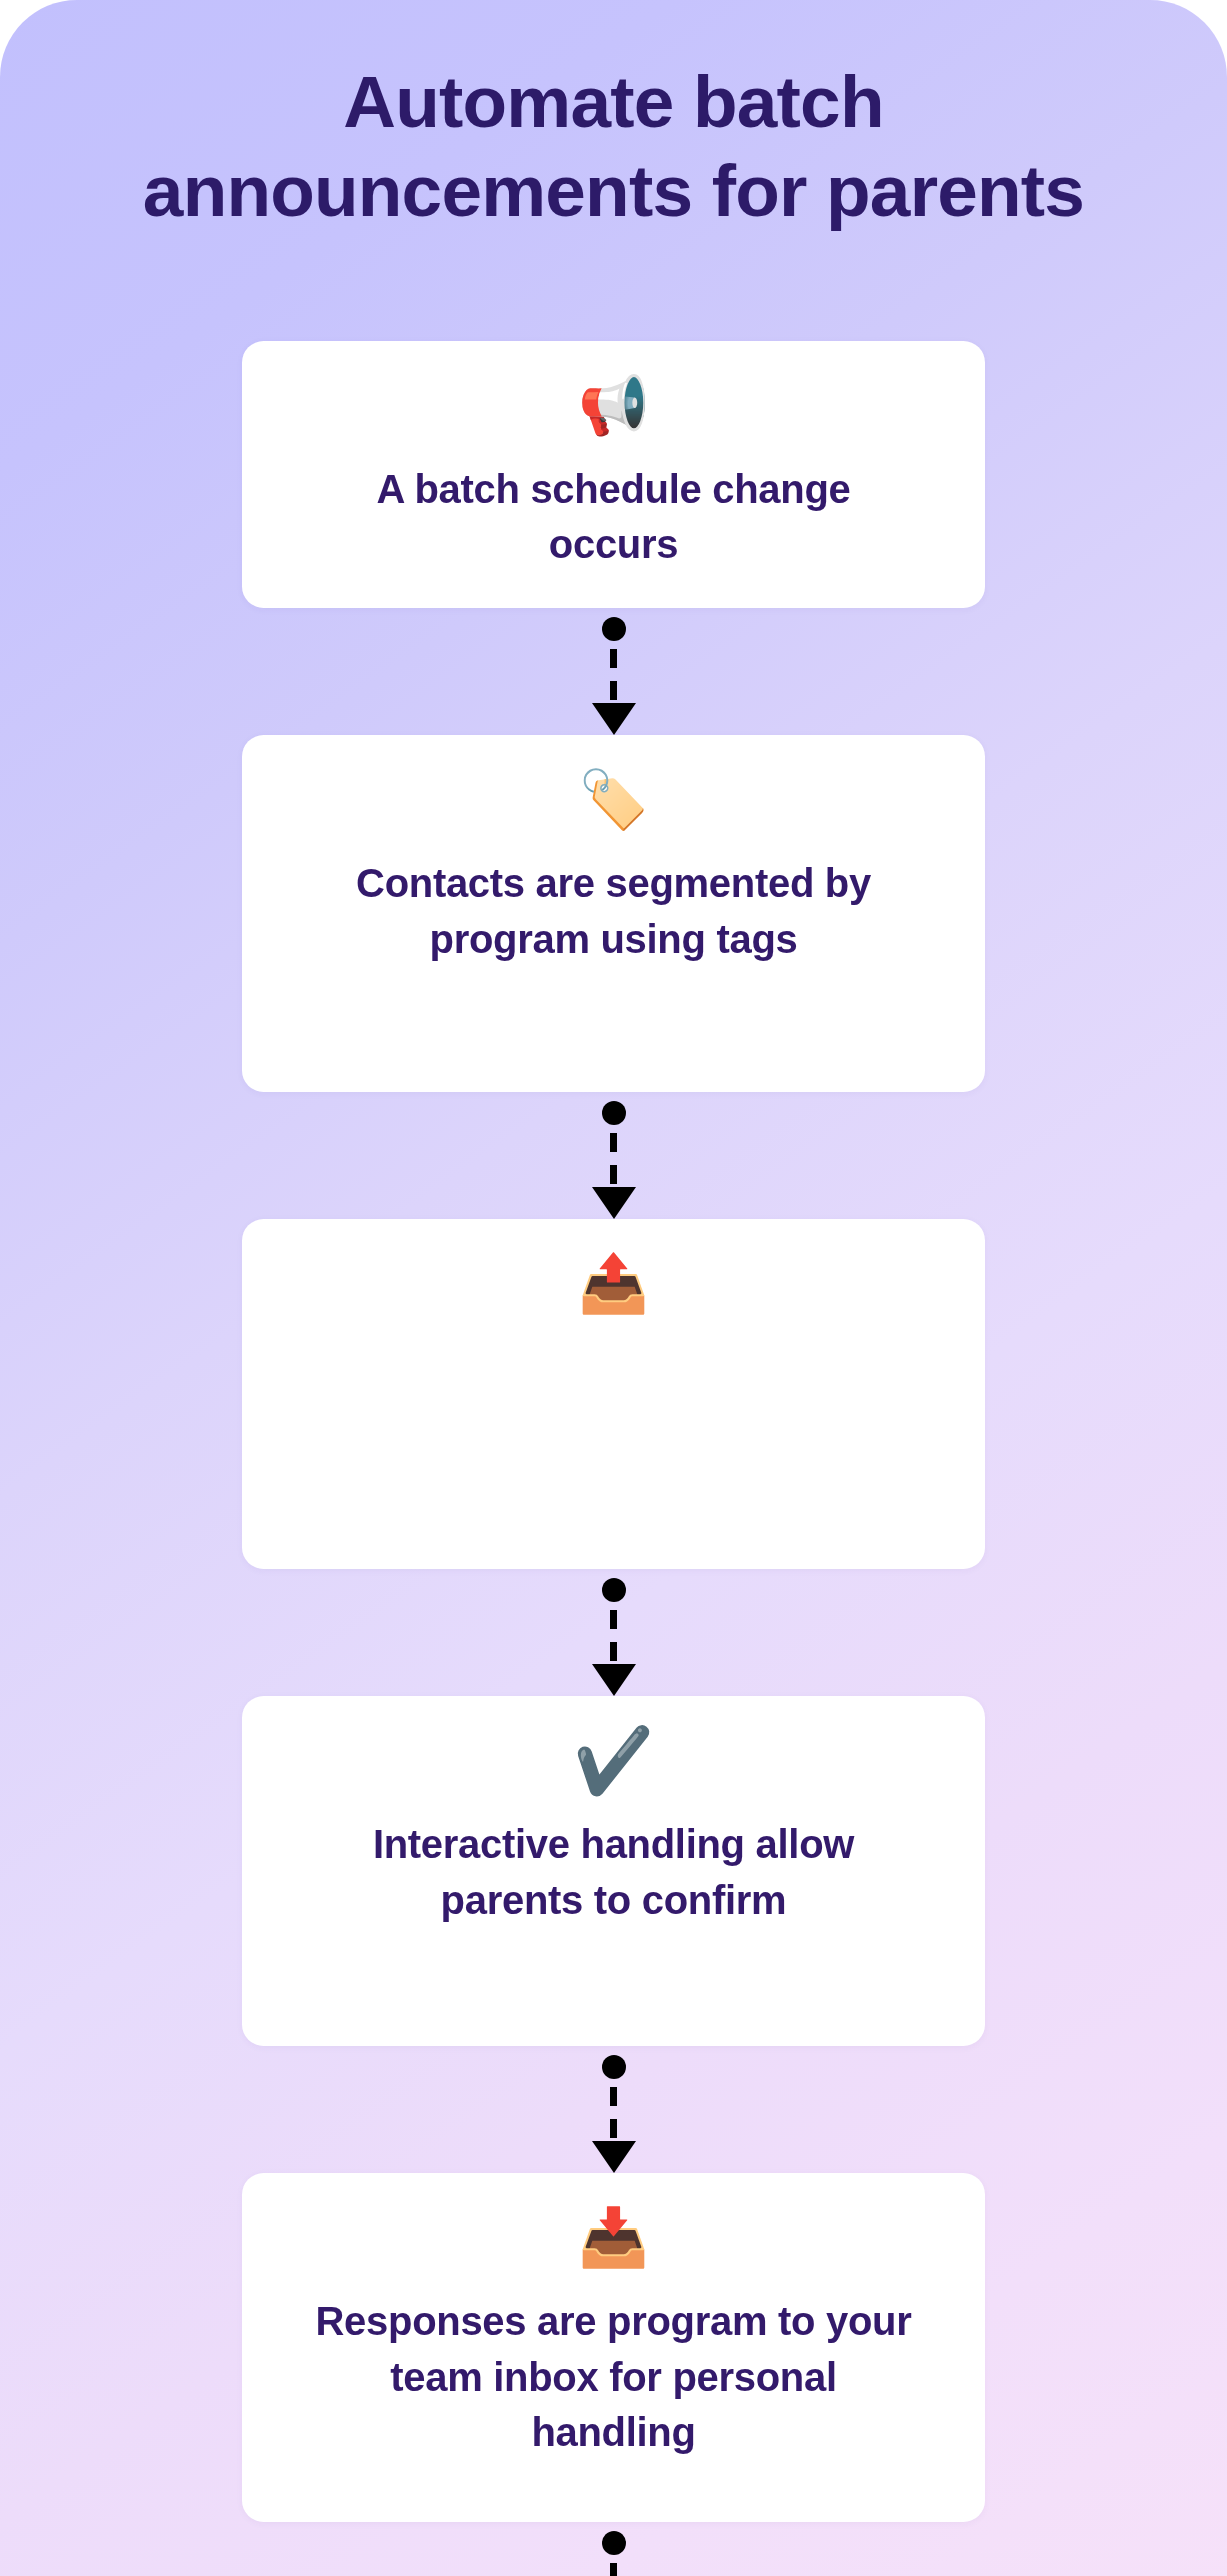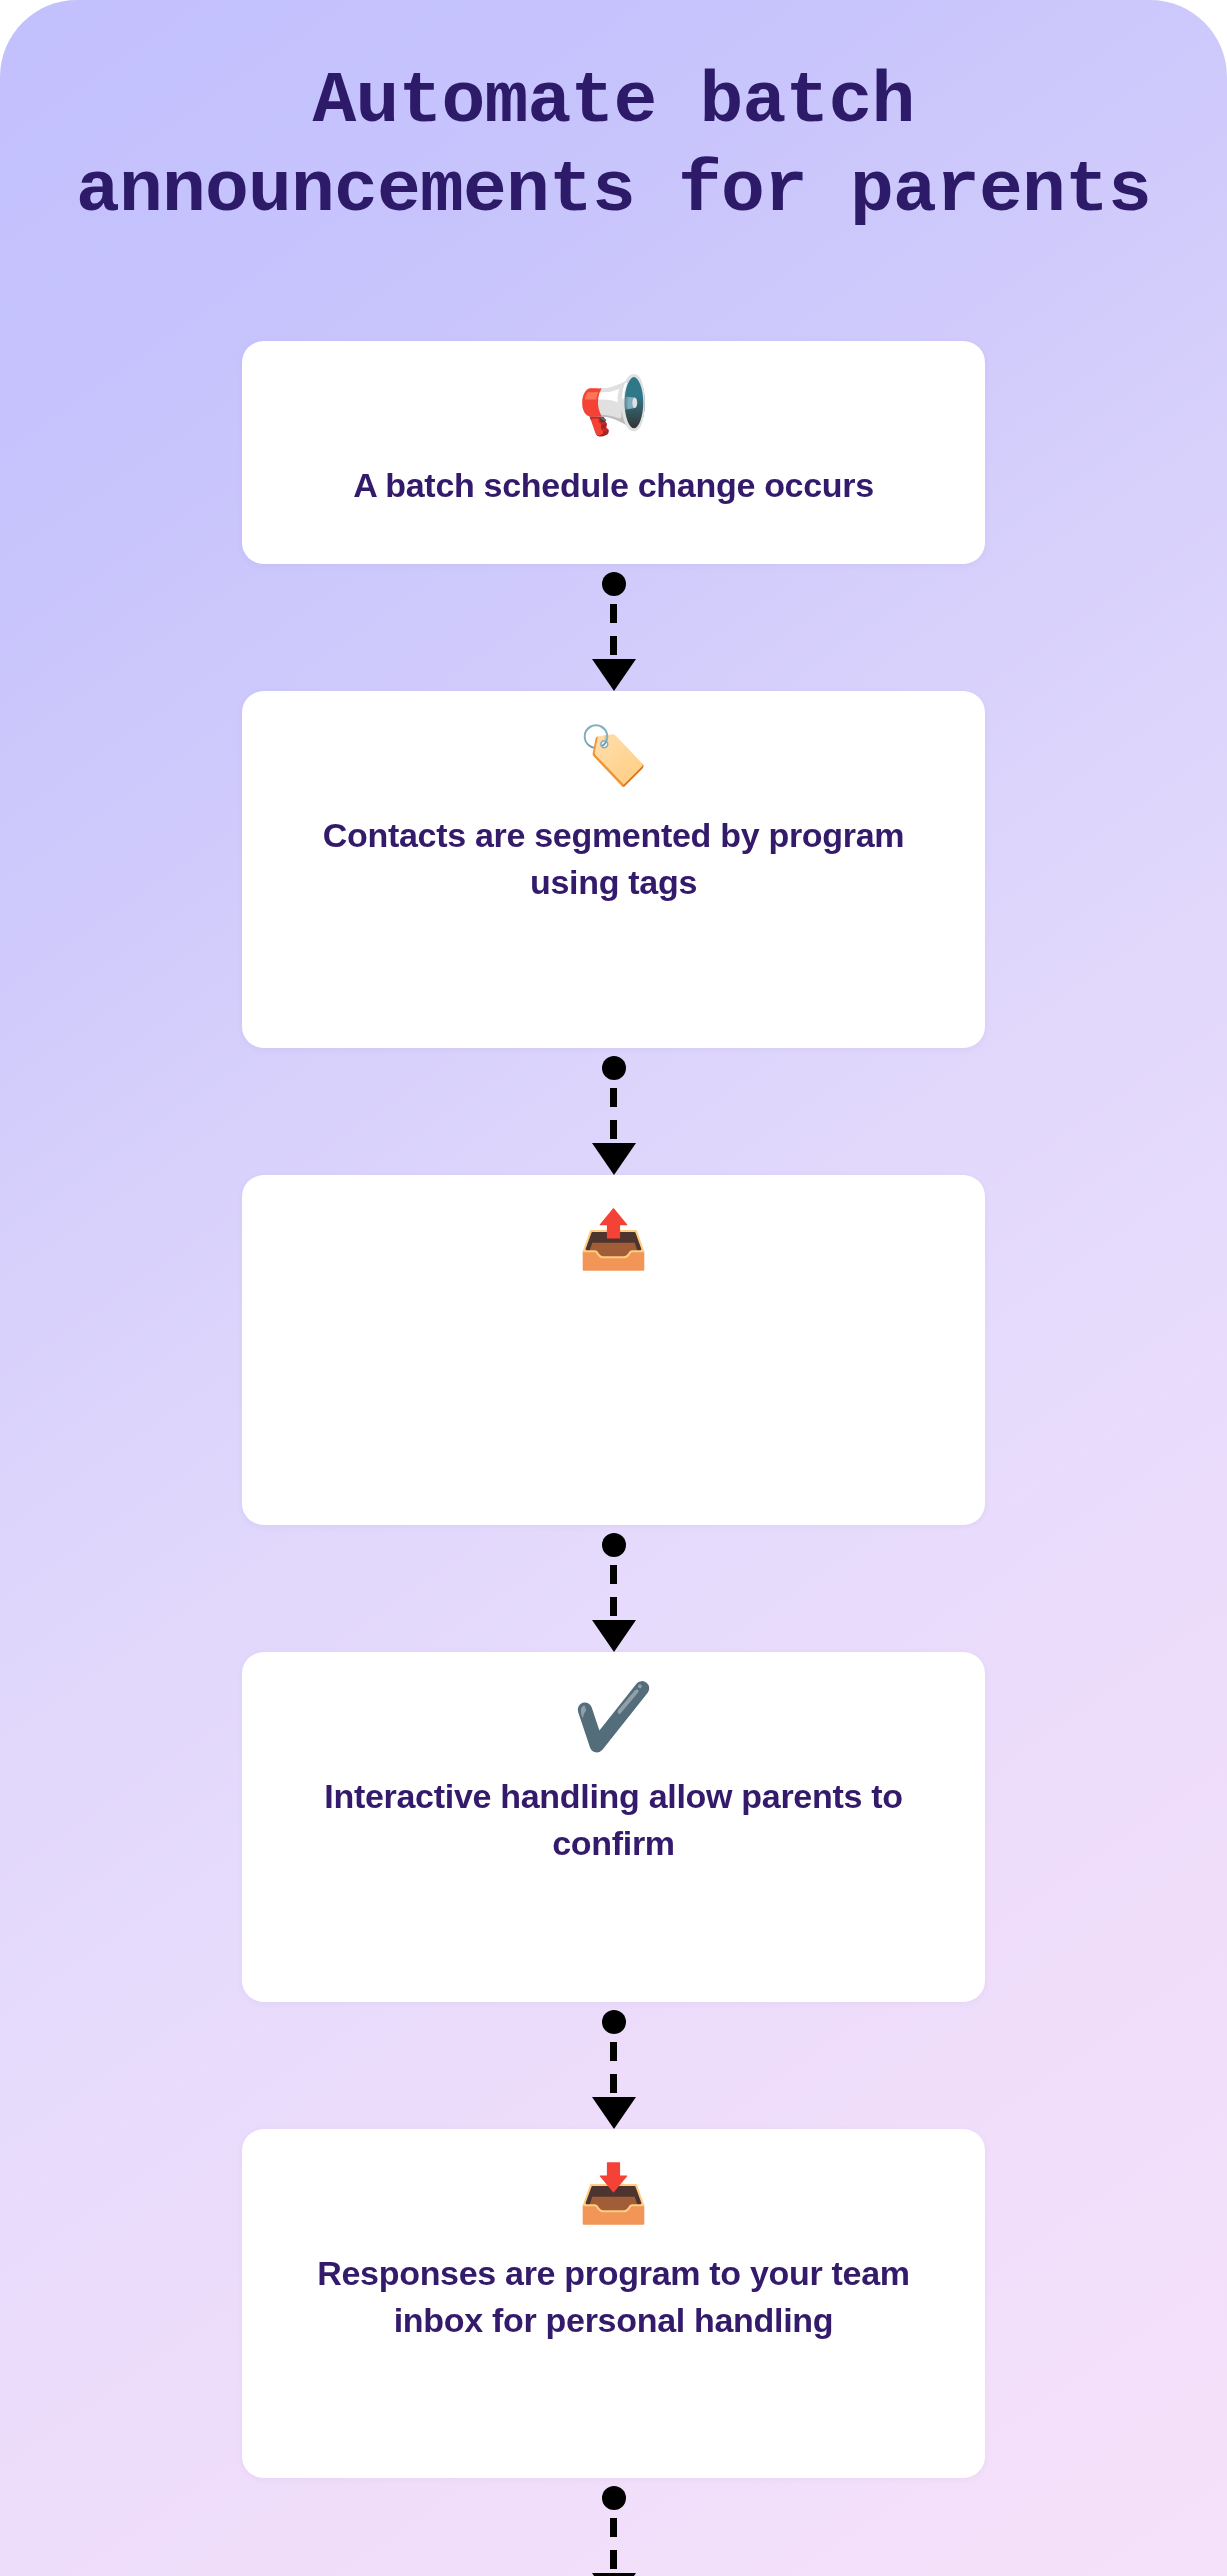--- a/index.html
+++ b/index.html
@@ -35,21 +35,20 @@
 
   
   .title-wrap {
     position: absolute;
     top: 57px;
     left: 0;
     right: 0;
     padding: 0 72px;
     box-sizing: border-box;
     text-align: center;
-    font-family: Liberation Mono, monospace;
   }
   .title {
     margin: 0;
     font-size: 73px;
     line-height: 1.22;
     font-weight: 700;
     letter-spacing: -0.8px;
     color: #2d1b69;
   }
 
@@ -92,21 +91,21 @@
     margin-bottom: 24px;
     user-select: none;
   }
   .card-icon.plain {
     color: #4a4a4a;
     font-size: 65px;
     font-weight: 400;
   }
   .card-text {
     margin: 0;
-    font-size: 34px;
+    font-size: 40px;
     line-height: 1.38;
     font-weight: 700;
     color: #331a6b;
     text-align: center;
     letter-spacing: -0.3px;
     max-width: 608px;
   }
 
   
   .connector {

